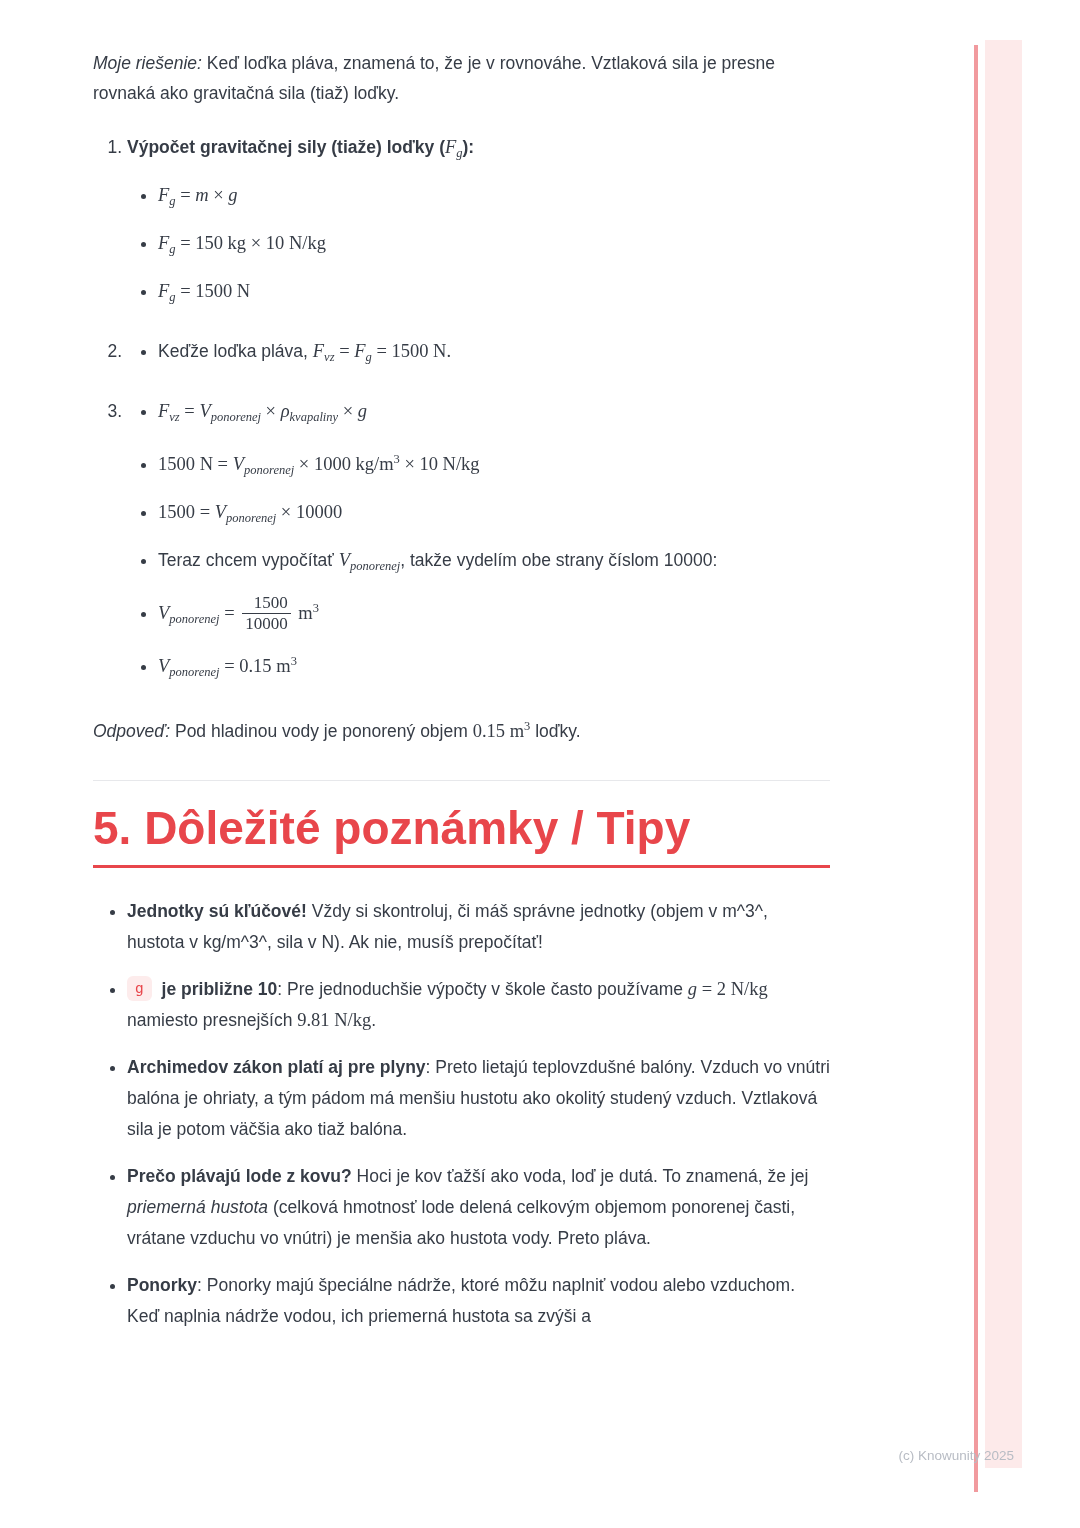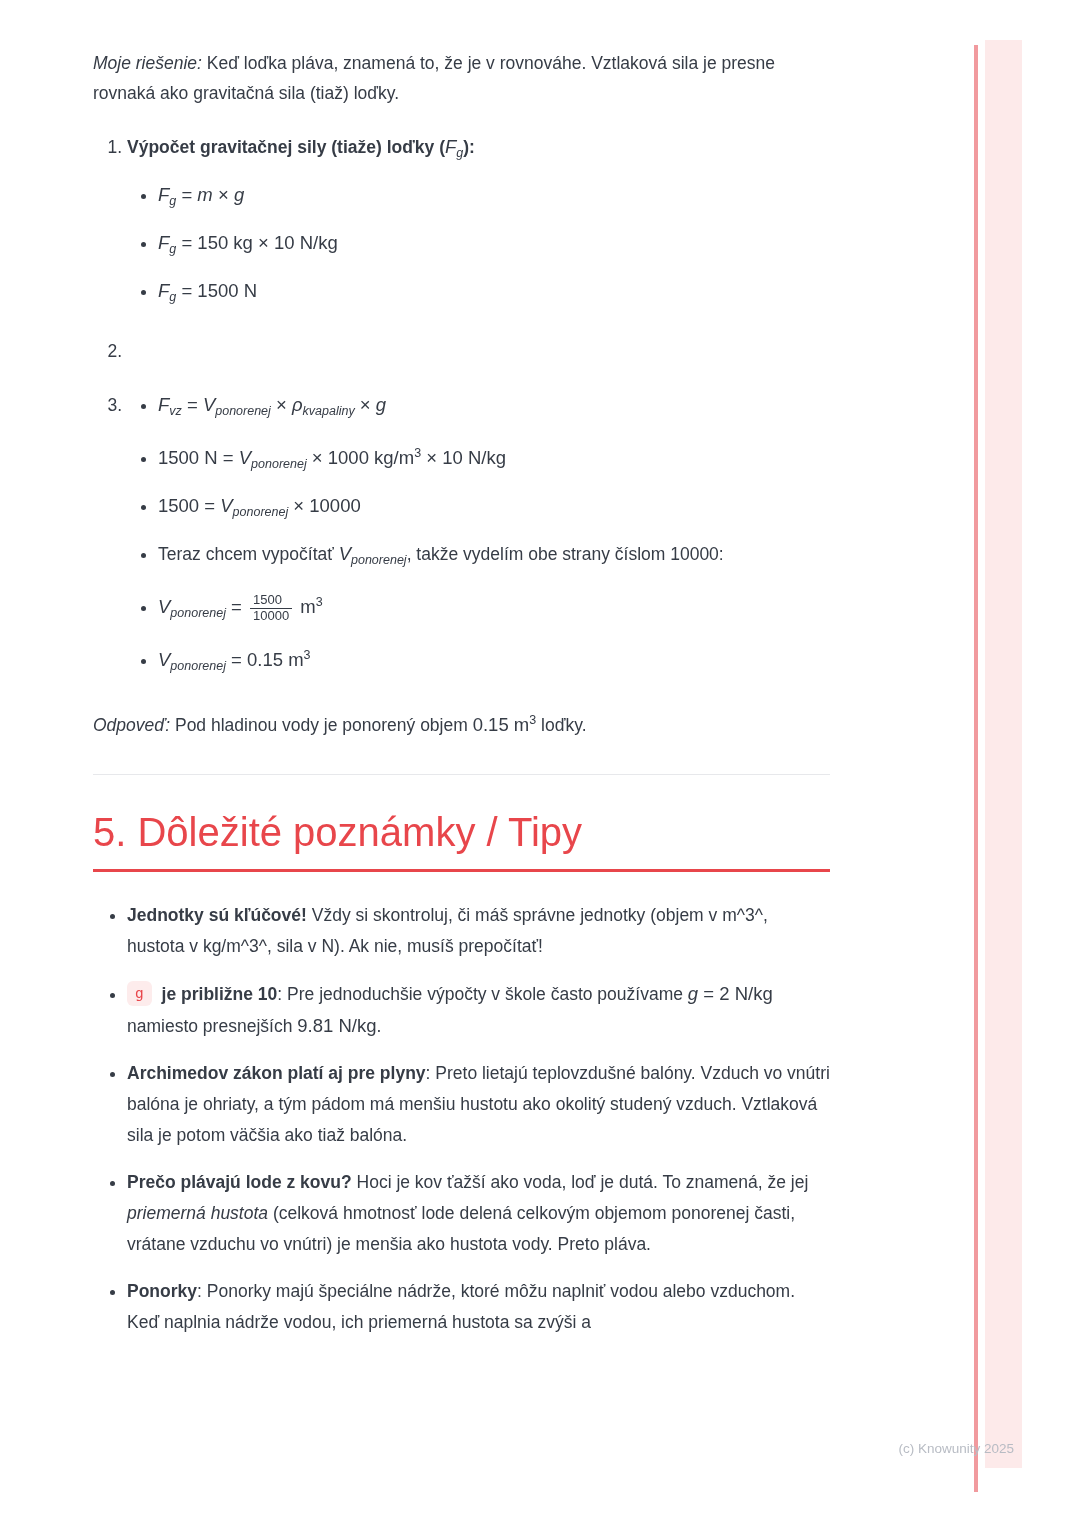--- a/index.html
+++ b/index.html
@@ -24,47 +24,47 @@
   p.answer{margin:14px 0 0 0;}
 
   ol.steps{margin:0 0 12px 0;padding:0 0 0 34px;list-style:decimal;}
   ol.steps>li{margin:0 0 24px 0;}
   .step-title{margin:0 0 12px 0;}
   ul.sub-bullets{margin:1px;padding:0 0 0 30px;list-style:disc;}
   ul.sub-bullets>li{margin:0 0 12px 0;}
 
   hr.divider{border:none;border-top:1px solid #e7e8eb;margin:34px 0 0 0;}
 
-  h2.tips-heading{margin:36px 0 0 0;padding:0 0 16px 0;
+  h2.tips-heading{margin:26px 0 0 0;padding:0 0 16px 0;
     border-bottom:3px solid var(--accent);
-    color:var(--accent);font-size:40px;line-height:42px;font-weight:400;}
+    color:var(--accent);font-size:46px;line-height:42px;font-weight:700;}
 
   ul.tips{margin:28px 0 12px 0;padding:0 0 0 34px;list-style:disc;line-height:31px;}
   ul.tips>li{margin:0 0 16px 0;}
 
   
   .seg-r{}
   .seg-b{font-weight:700;text-align:right;}
   .seg-i{font-style:italic;}
   .seg-code{display:inline-block;background:#fdecec;color:var(--accent);
     font-family:"DejaVu Sans Mono",monospace;font-size:14.5px;line-height:1;
     padding:5px 8px;border-radius:6px;vertical-align:2px;margin-right:5px;}
 
   
-  .math{font-family:Liberation Sans, sans-serif;font-size:18.5px;}
+  .math{font-family:Liberation Serif, serif;font-size:18.5px;}
   .m-v{font-style:italic;}
   .m-t{}
   .m-sub{font-size:12.5px;font-style:italic;vertical-align:-4px;}
   .m-sup{font-size:12.5px;vertical-align:7px;}
-  .frac{display:inline-block;vertical-align:-0.55em;text-align:left;
-        font-size:13px;line-height:1.15;margin:0 3px;}
+  .frac{display:inline-block;vertical-align:-0.55em;text-align:right;
+        font-size:17px;line-height:1.15;margin:0 3px;}
   .frac .num{display:block;padding:0 3px;}
   .frac .den{display:block;border-top:1px solid var(--text);padding:0 3px;}
 
-  .footer{position:absolute;right:66px;bottom:72px;z-index:3;
+  .footer{position:absolute;right:66px;bottom:65px;z-index:3;
           color:#b8bcc4;font-size:13.5px;}
 </style>
 </head>
 <body>
 
 <div class="page">
   <div class="stripe-wide"></div>
   <div class="stripe-thin"></div>
 
   <div class="content">
@@ -73,20 +73,23 @@
     <ol class="steps">
         <li>
           <div class="step-title"><span class="seg-b">Výpočet gravitačnej sily (tiaže) loďky (</span><span class="math"><span class="m-v">F</span><span class="m-sub">g</span></span><span class="seg-b">):</span></div>
           <ul class="sub-bullets">
             <li><span class="math"><span class="m-v">F</span><span class="m-sub">g</span><span class="m-t"> = </span><span class="m-v">m</span><span class="m-t"> × </span><span class="m-v">g</span></span></li>
             <li><span class="math"><span class="m-v">F</span><span class="m-sub">g</span><span class="m-t"> = 150 kg × 10 N/kg</span></span></li>
             <li><span class="math"><span class="m-v">F</span><span class="m-sub">g</span><span class="m-t"> = 1500 N</span></span></li>
           </ul>
         </li>
         <li>
+          <ul class="sub-bullets">
+            <li><span class="seg-r">Keďže loďka pláva, </span><span class="math"><span class="m-v">F</span><span class="m-sub">vz</span><span class="m-t"> = </span><span class="m-v">F</span><span class="m-sub">g</span><span class="m-t"> = 1500 N.</span></span></li>
+          </ul>
         </li>
         <li>
           <ul class="sub-bullets">
             <li><span class="math"><span class="m-v">F</span><span class="m-sub">vz</span><span class="m-t"> = </span><span class="m-v">V</span><span class="m-sub">ponorenej</span><span class="m-t"> × </span><span class="m-v">ρ</span><span class="m-sub">kvapaliny</span><span class="m-t"> × </span><span class="m-v">g</span></span></li>
             <li><span class="math"><span class="m-t">1500 N = </span><span class="m-v">V</span><span class="m-sub">ponorenej</span><span class="m-t"> × 1000 kg/m</span><span class="m-sup">3</span><span class="m-t"> × 10 N/kg</span></span></li>
             <li><span class="math"><span class="m-t">1500 = </span><span class="m-v">V</span><span class="m-sub">ponorenej</span><span class="m-t"> × 10000</span></span></li>
             <li><span class="seg-r">Teraz chcem vypočítať </span><span class="math"><span class="m-v">V</span><span class="m-sub">ponorenej</span></span><span class="seg-r">, takže vydelím obe strany číslom 10000:</span></li>
             <li><span class="math"><span class="m-v">V</span><span class="m-sub">ponorenej</span><span class="m-t"> = </span><span class="frac"><span class="num">1500</span><span class="den">10000</span></span><span class="m-t"> m</span><span class="m-sup">3</span></span></li>
             <li><span class="math"><span class="m-v">V</span><span class="m-sub">ponorenej</span><span class="m-t"> = 0.15 m</span><span class="m-sup">3</span></span></li>
           </ul>

